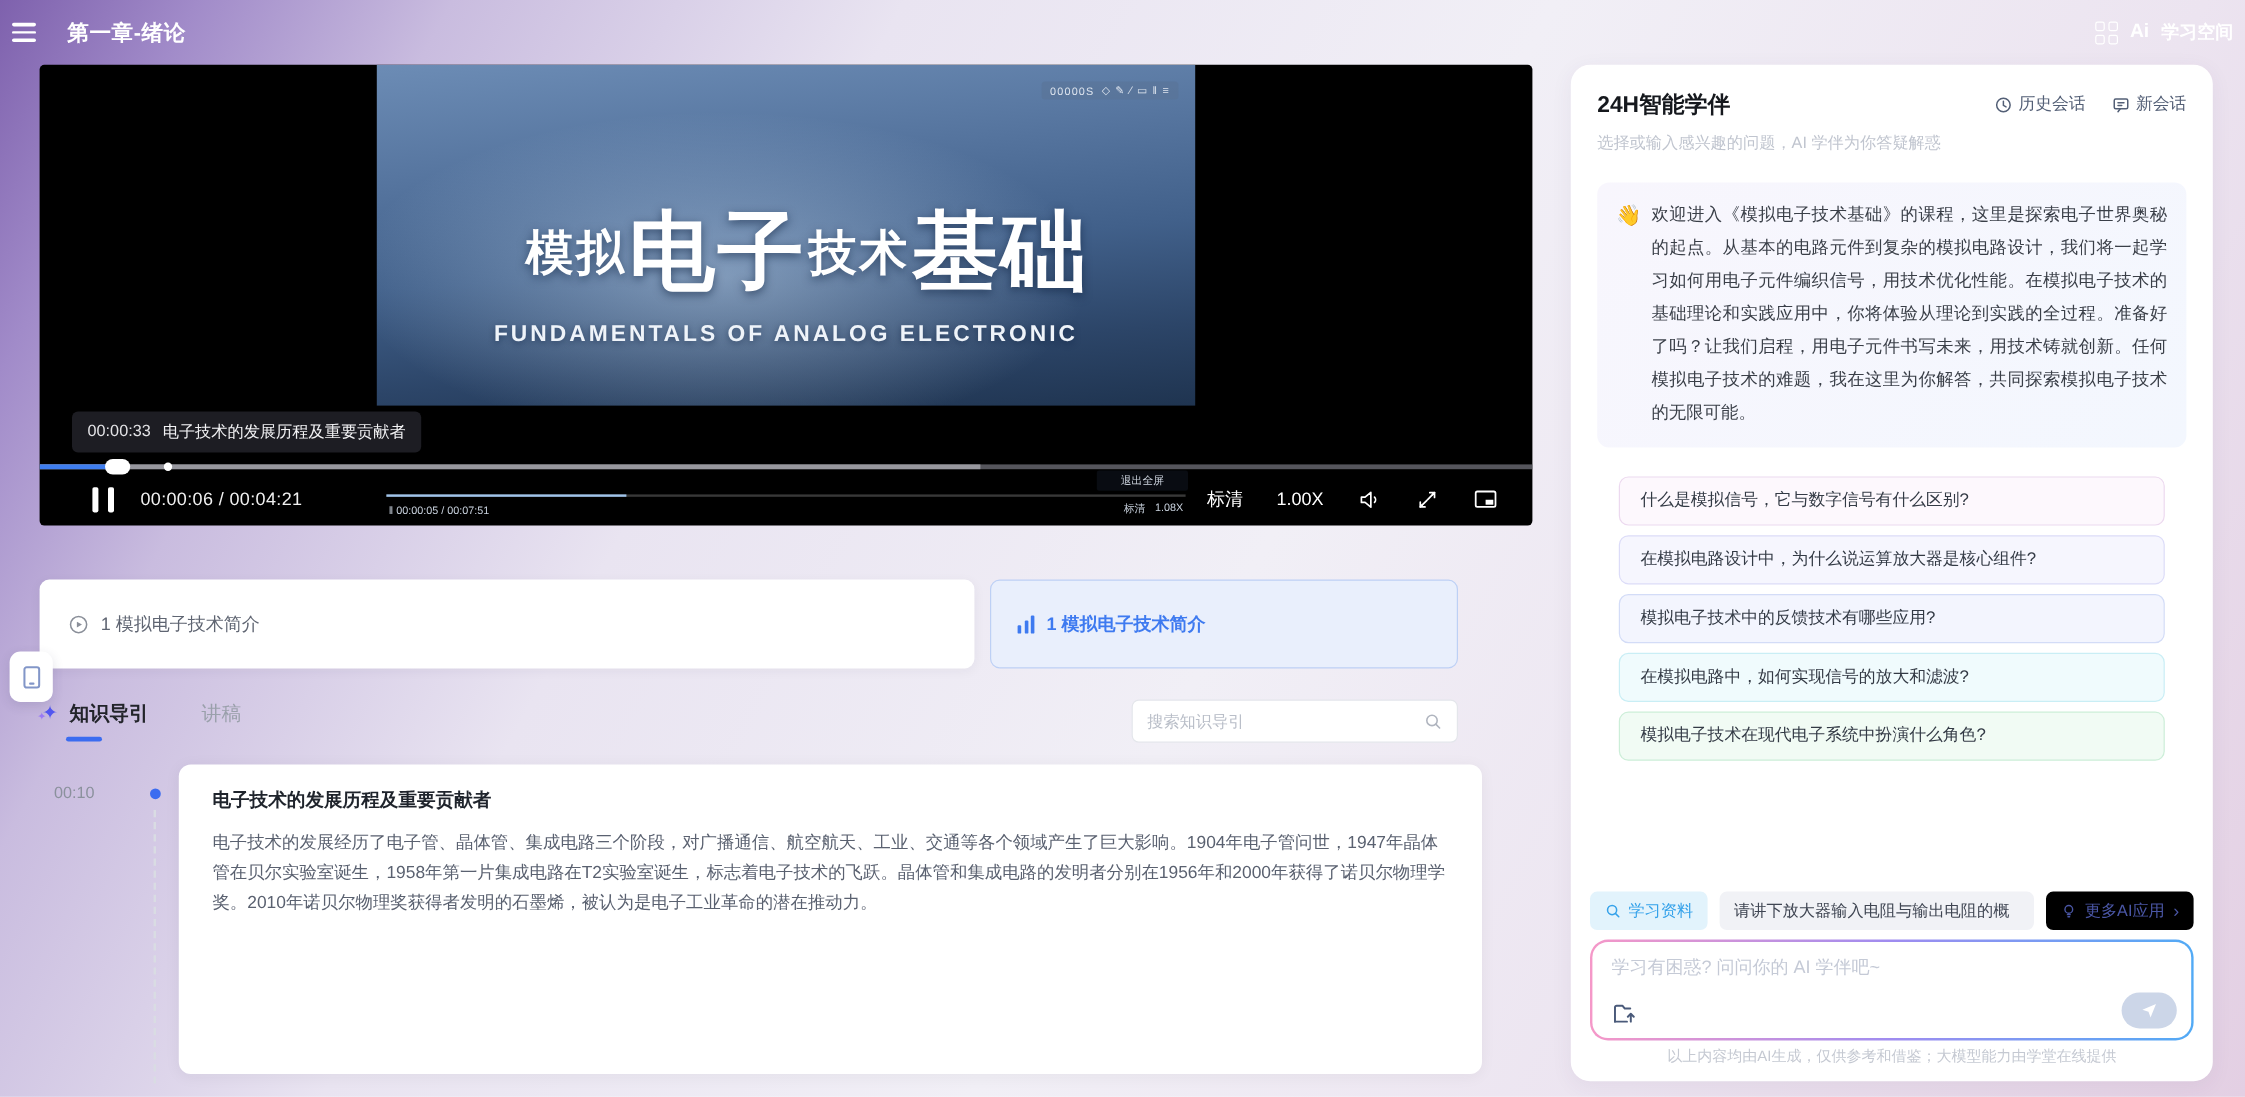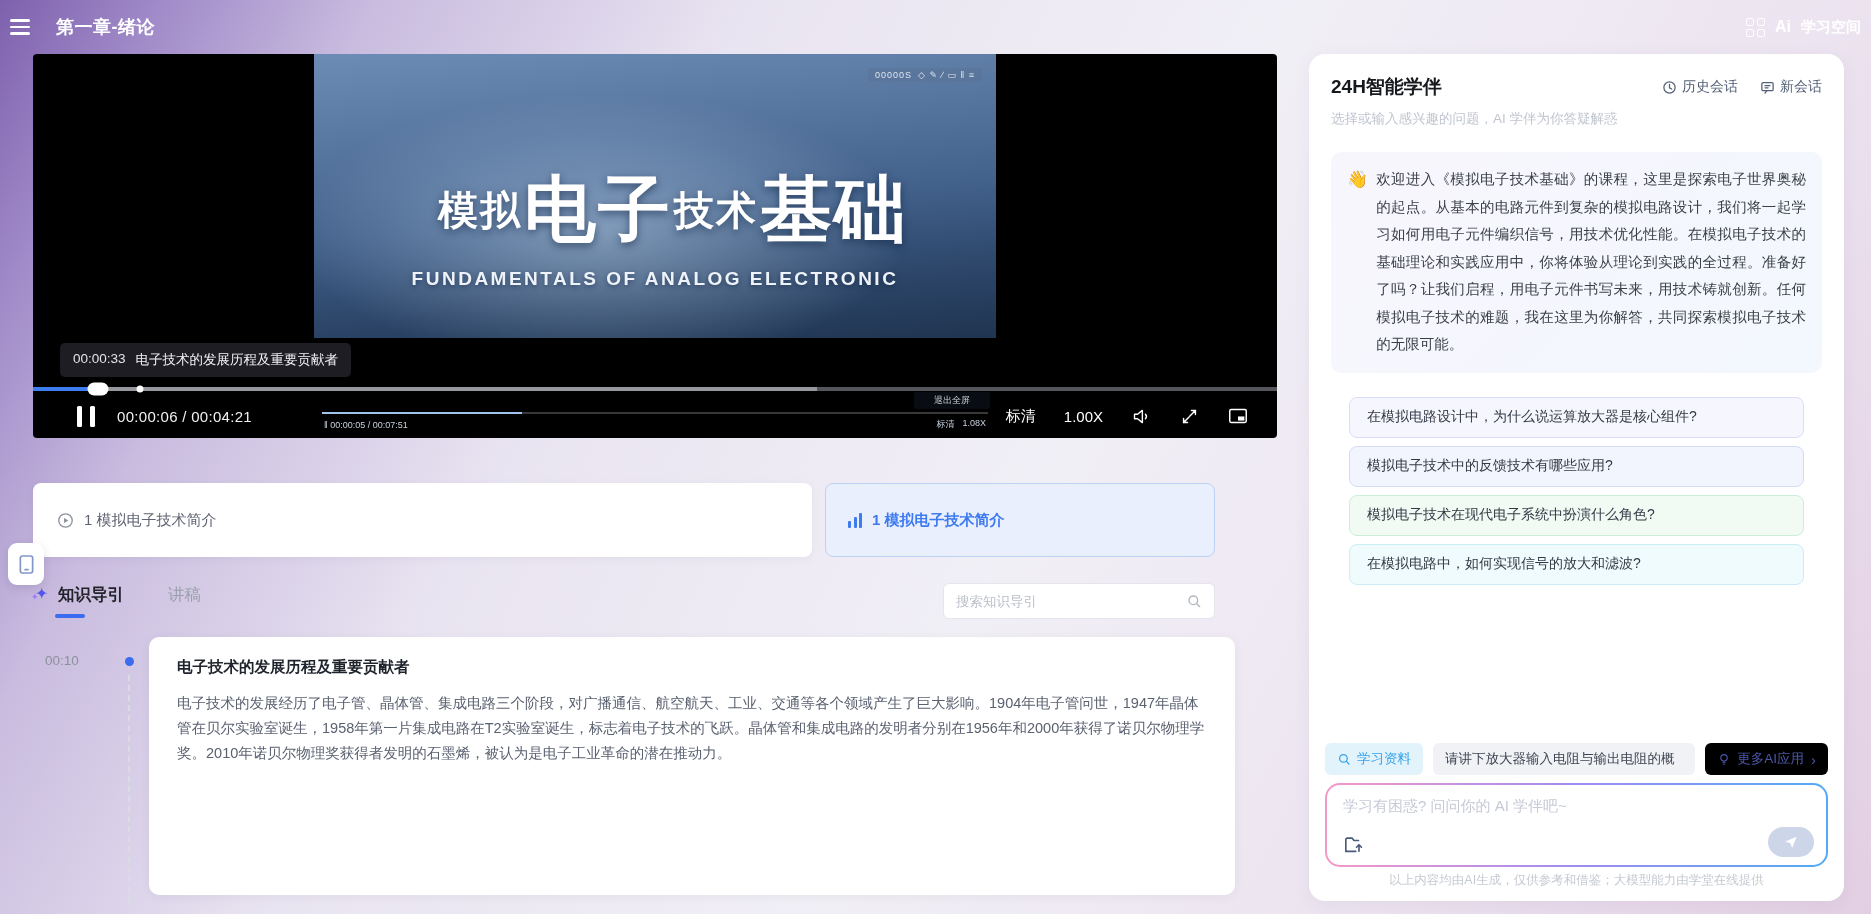--- a/index.html
+++ b/index.html
@@ -308,24 +308,25 @@
       </div>
     </div>
     <div class="p-sub">选择或输入感兴趣的问题，AI 学伴为你答疑解惑</div>
 
     <div class="welcome">
       <span class="emo">👋</span>
       <span class="txt">欢迎进入《模拟电子技术基础》的课程，这里是探索电子世界奥秘的起点。从基本的电路元件到复杂的模拟电路设计，我们将一起学习如何用电子元件编织信号，用技术优化性能。在模拟电子技术的基础理论和实践应用中，你将体验从理论到实践的全过程。准备好了吗？让我们启程，用电子元件书写未来，用技术铸就创新。任何模拟电子技术的难题，我在这里为你解答，共同探索模拟电子技术的无限可能。</span>
     </div>
 
     <div class="sug-list">
+      <button class="sug" style=";background:#fdf8fd;border-color:#ecd9ef">什么是模拟信号，它与数字信号有什么区别?</button>
       <button class="sug" style=";background:#f6f6fe;border-color:#dcdcf8">在模拟电路设计中，为什么说运算放大器是核心组件?</button>
       <button class="sug" style=";background:#f3f5fe;border-color:#d3dcf7">模拟电子技术中的反馈技术有哪些应用?</button>
+      <button class="sug" style=";background:#f0fbfd;border-color:#c9eef5">在模拟电路中，如何实现信号的放大和滤波?</button>
       <button class="sug" style=";background:#f1fbf4;border-color:#cceed8">模拟电子技术在现代电子系统中扮演什么角色?</button>
-      <button class="sug" style=";background:#f0fbfd;border-color:#c9eef5">在模拟电路中，如何实现信号的放大和滤波?</button>
     </div>
 
     <div class="tools-row">
       <span class="chip chip-materials">
         <svg width="14" height="14" viewBox="0 0 24 24" fill="none" stroke="#35a2ea" stroke-width="2.2" stroke-linecap="round">
           <circle cx="11" cy="11" r="6.5"></circle>
             <path d="M16 16l4.5 4.5"></path>
         </svg>
         <span>学习资料</span>
       </span>

